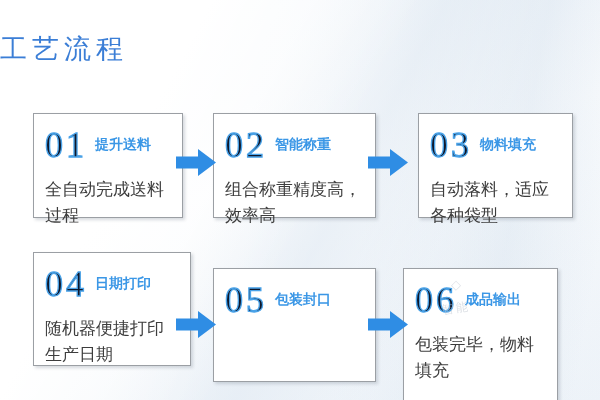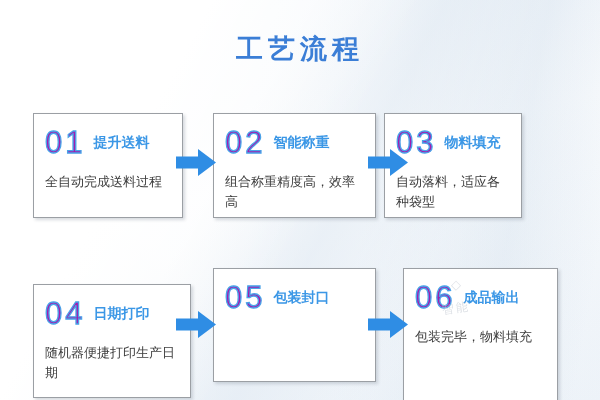--- a/index.html
+++ b/index.html
@@ -6,41 +6,41 @@
   .stage{
     position:relative;width:600px;height:400px;overflow:hidden;
     font-family:"DejaVu Sans","Liberation Sans",sans-serif;
     background:
       linear-gradient(118deg,#ffffff 0%,#ffffff 26%,rgba(255,255,255,0) 52%),
       linear-gradient(118deg,rgba(221,231,241,0) 38%,rgba(221,231,241,.55) 55%,rgba(221,231,241,.12) 72%),
       linear-gradient(100deg,rgba(255,255,255,0) 60%,rgba(214,226,238,.45) 82%,rgba(255,255,255,0) 96%),
       linear-gradient(165deg,#f3f7fb 0%,#fcfdfe 45%,#eff4f9 100%);
   }
   .page-title{
-    position:absolute;top:31px;left:0;right:0;text-align:center;
-    font-size:27px;font-weight:bold;letter-spacing:5px;color:var(--title-blue);
+    position:absolute;top:31px;left:0;right:0;
+    font-size:27px;font-weight:normal;letter-spacing:5px;color:var(--title-blue);
   }
   .step-box{
     position:absolute;background:#ffffff;border:1px solid var(--border-gray);
     box-shadow:2px 2px 3px rgba(125,135,148,.30);z-index:1;box-sizing:border-box;
   }
   .b1{left:33px;top:113px;width:150px;height:105px}
   .b2{left:213px;top:113px;width:163px;height:105px}
-  .b3{left:384px;top:113px;width:138px;height:105px}
-  .b4{left:33px;top:284px;width:158px;height:114px}
+  .b3{left:418px;top:113px;width:155px;height:105px}
+  .b4{left:33px;top:252px;width:158px;height:114px}
   .b5{left:213px;top:268px;width:163px;height:114px}
   .b6{left:403px;top:268px;width:155px;height:138px}
   .step-head{display:flex;align-items:center;gap:8px;margin:13px 8px 0 11px;}
   .step-num{
-    font-family:Liberation Sans, sans-serif;
-    font-size:31px;line-height:1;letter-spacing:3px;
-    color:#a21caf;-webkit-text-stroke:1.3px var(--num-blue);
+    font-family:Liberation Serif, serif;
+    font-size:36px;line-height:1;letter-spacing:3px;
+    color:#0f172a;-webkit-text-stroke:1.3px var(--num-blue);
   }
   .step-title{font-size:14px;font-weight:bold;color:var(--head-blue);white-space:nowrap;}
-  .step-desc{margin:14px 10px 0 11px;font-size:13px;color:var(--desc-gray);line-height:1.5;}
+  .step-desc{margin:14px 10px 0 11px;font-size:17px;color:var(--desc-gray);line-height:1.5;}
   .flow-arrow{position:absolute;width:40px;height:29px;z-index:5;color:var(--accent-blue);}
   .a1{left:176px;top:148px}
   .a2{left:368px;top:148px}
   .a3{left:176px;top:310px}
   .a4{left:368px;top:310px}
   .watermark{
     position:absolute;left:426px;top:278px;z-index:6;pointer-events:none;
     text-align:center;color:#c3c9d2;opacity:.55;width:60px;
   }
   .watermark .wm-diamond{display:block;font-size:13px;line-height:13px;}

